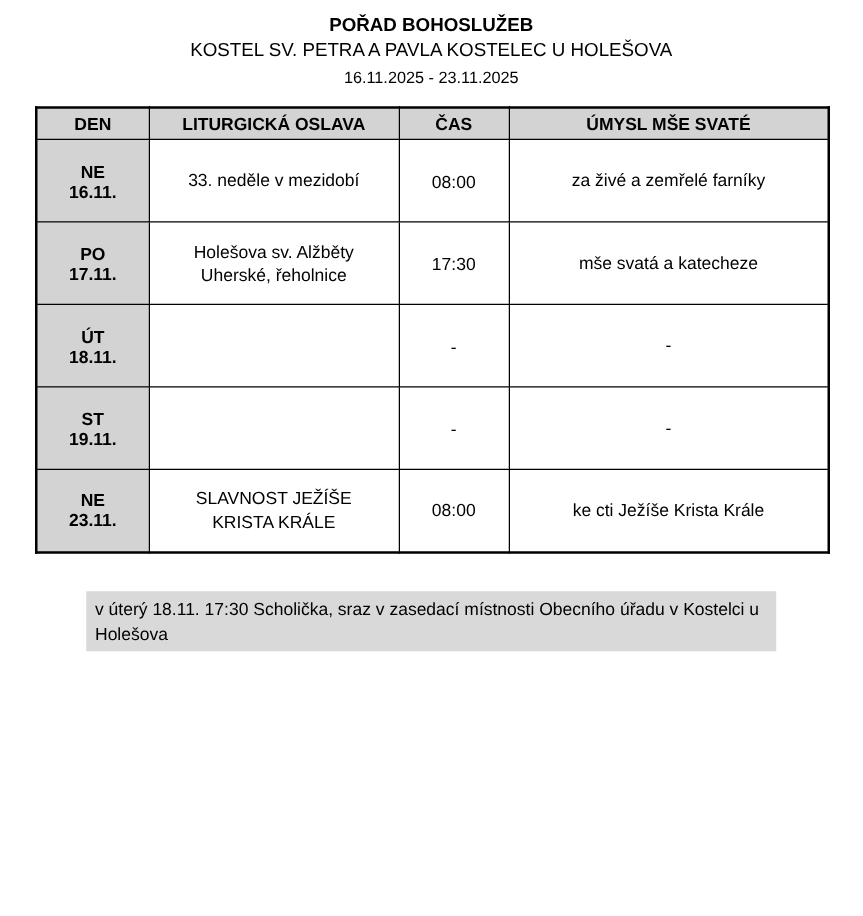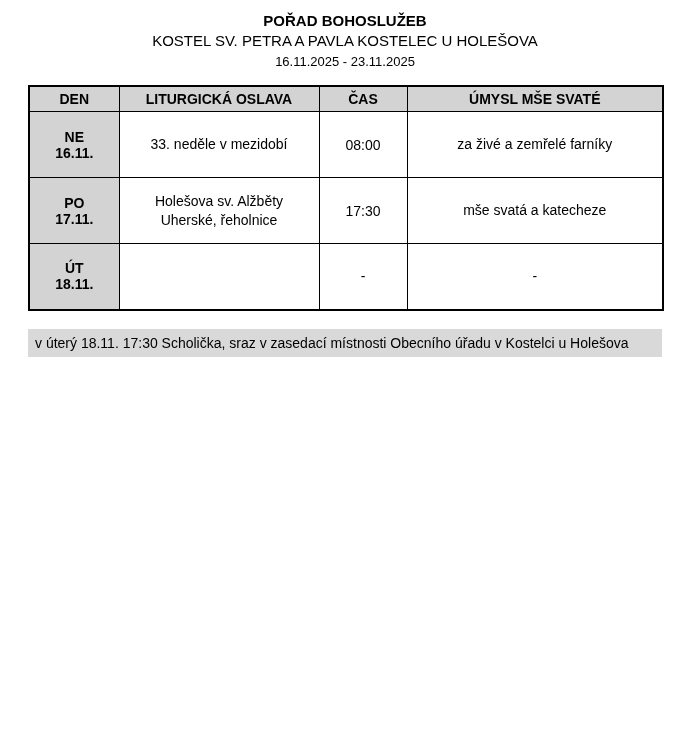--- a/index.html
+++ b/index.html
@@ -62,22 +62,22 @@
     font-size: 14px;
   }
   td.day-cell .day-abbr {
     display: inline-block;
     width: 26px;
   }
   td.celebration-cell { line-height: 1.35; margin-top: 22px; }
   td.intention-cell { line-height: 1.35; }
   .footer-note {
     background: #d9d9d9;
-    width: 634px;
-    margin: 18px auto 0 auto;
+    width: 552px;
+    margin: 30px auto 0 auto;
     padding: 4px 7px;
     font-size: 14px;
     line-height: 1.45;
   }
 </style>
 </head>
 <body>
 
 <div class="page">
   <div class="title">POŘAD BOHOSLUŽEB</div>
@@ -111,17 +111,29 @@
           <td class="celebration-cell">Holešova sv. Alžběty Uherské, řeholnice</td>
           <td class="time-cell">17:30</td>
           <td class="intention-cell">mše svatá a katecheze</td>
         </tr>
         <tr>
           <td class="day-cell"><span class="day-abbr">ÚT</span><span class="day-date">18.11.</span></td>
           <td class="celebration-cell"></td>
           <td class="time-cell">-</td>
           <td class="intention-cell">-</td>
         </tr>
+        <tr>
+          <td class="day-cell"><span class="day-abbr">ST</span><span class="day-date">19.11.</span></td>
+          <td class="celebration-cell"></td>
+          <td class="time-cell">-</td>
+          <td class="intention-cell">-</td>
+        </tr>
+        <tr>
+          <td class="day-cell"><span class="day-abbr">NE</span><span class="day-date">23.11.</span></td>
+          <td class="celebration-cell">SLAVNOST JEŽÍŠE KRISTA KRÁLE</td>
+          <td class="time-cell">08:00</td>
+          <td class="intention-cell">ke cti Ježíše Krista Krále</td>
+        </tr>
       </tbody>
   </table>
 
   <div class="footer-note">v úterý 18.11. 17:30 Scholička, sraz v zasedací místnosti Obecního úřadu v Kostelci u Holešova</div>
 </div>
 
 </body></html>

